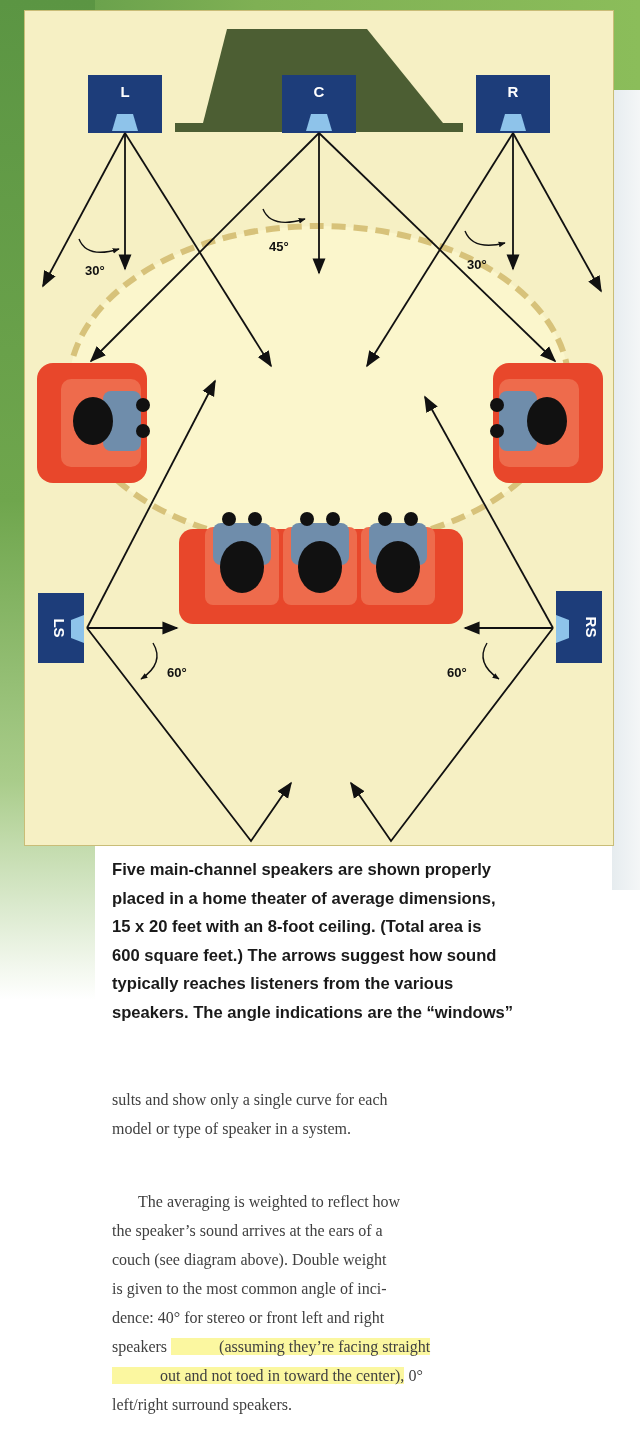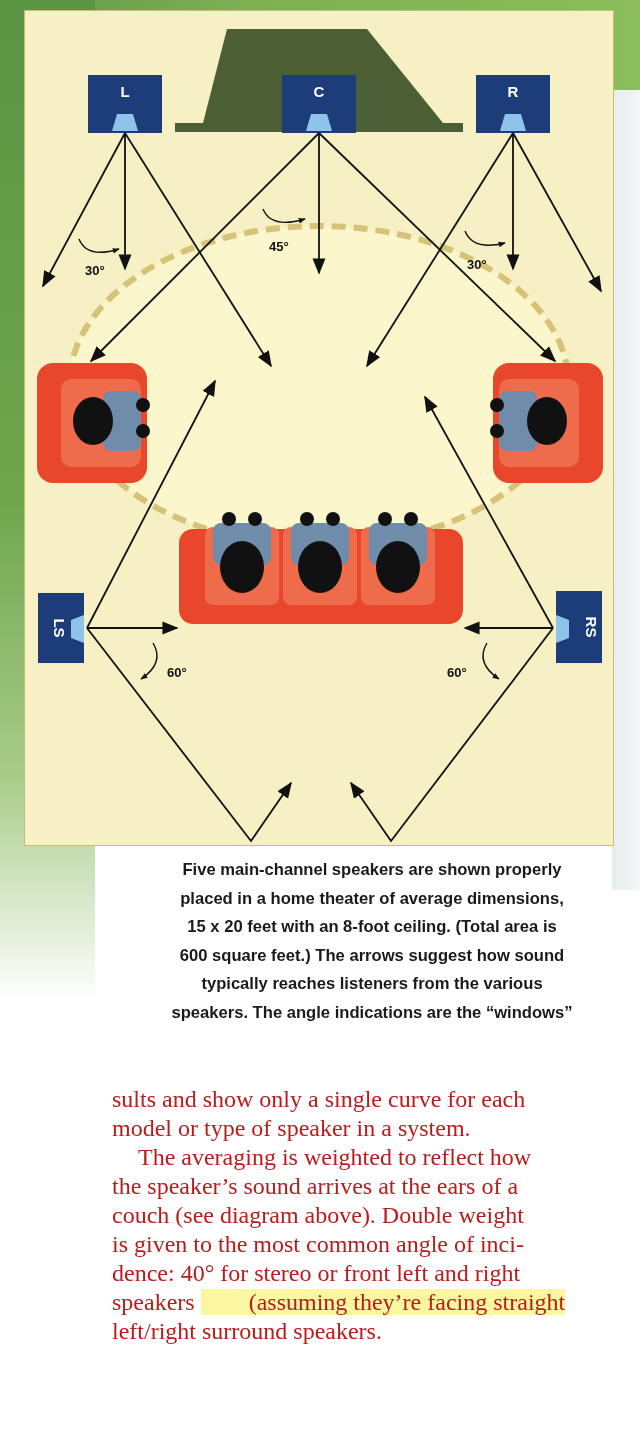--- a/index.html
+++ b/index.html
@@ -29,29 +29,29 @@
     .diagram svg { position: absolute; left: 0; top: 0; }
     .spk-label {
       font-family: "Liberation Sans", sans-serif; font-weight: bold; fill: #ffffff; font-size: 15px;
     }
     .angle-label {
       font-family: "Liberation Sans", sans-serif; font-weight: bold; fill: #111; font-size: 13px;
     }
     .caption {
       position: absolute; left: 112px; top: 856px; width: 520px;
       font-family: "Liberation Sans", sans-serif; font-weight: bold;
-      font-size: 16.6px; line-height: 28.5px; color: #1a1a1a; text-align: center;
+      font-size: 16.6px; line-height: 28.5px; color: #1a1a1a;
     }
     .caption span { display: block; white-space: nowrap; }
     .body-text {
       position: absolute; left: 112px; top: 1085px; width: 420px;
-      font-family: "Liberation Serif", serif; font-size: 24px; line-height: 29px; color: #b91c1c;
+      font-family: "Liberation Serif", serif; font-size: 16px; line-height: 29px; color: #404040;
     }
     .body-text span { display: block; white-space: nowrap; }
-    .indent { padding-left: 26px; }
+    .indent { padding-left: 26px; margin-top: 44px; }
     .hl { background: #fbf7a0; padding-left: 48px; }
   </style>
 </head>
 <body>
 
 <div class="bg-green"></div>
 <div class="bg-left"></div>
 <div class="bg-right-strip"></div>
 
 <div class="diagram">
@@ -201,14 +201,15 @@
 
 <div class="body-text">
   <span>sults and show only a single curve for each</span>
   <span>model or type of speaker in a system.</span>
   <span class="indent">The averaging is weighted to reflect how</span>
   <span>the speaker’s sound arrives at the ears of a</span>
   <span>couch (see diagram above). Double weight</span>
   <span>is given to the most common angle of inci-</span>
   <span>dence: 40° for stereo or front left and right</span>
   <span><span style="display:inline">speakers </span><span style="display:inline" class="hl">(assuming they’re facing straight</span></span>
+  <span><span style="display:inline" class="hl">out and not toed in toward the center),</span><span style="display:inline"> 0°</span></span>
   <span>left/right surround speakers.</span>
 </div>
 
 </body></html>

